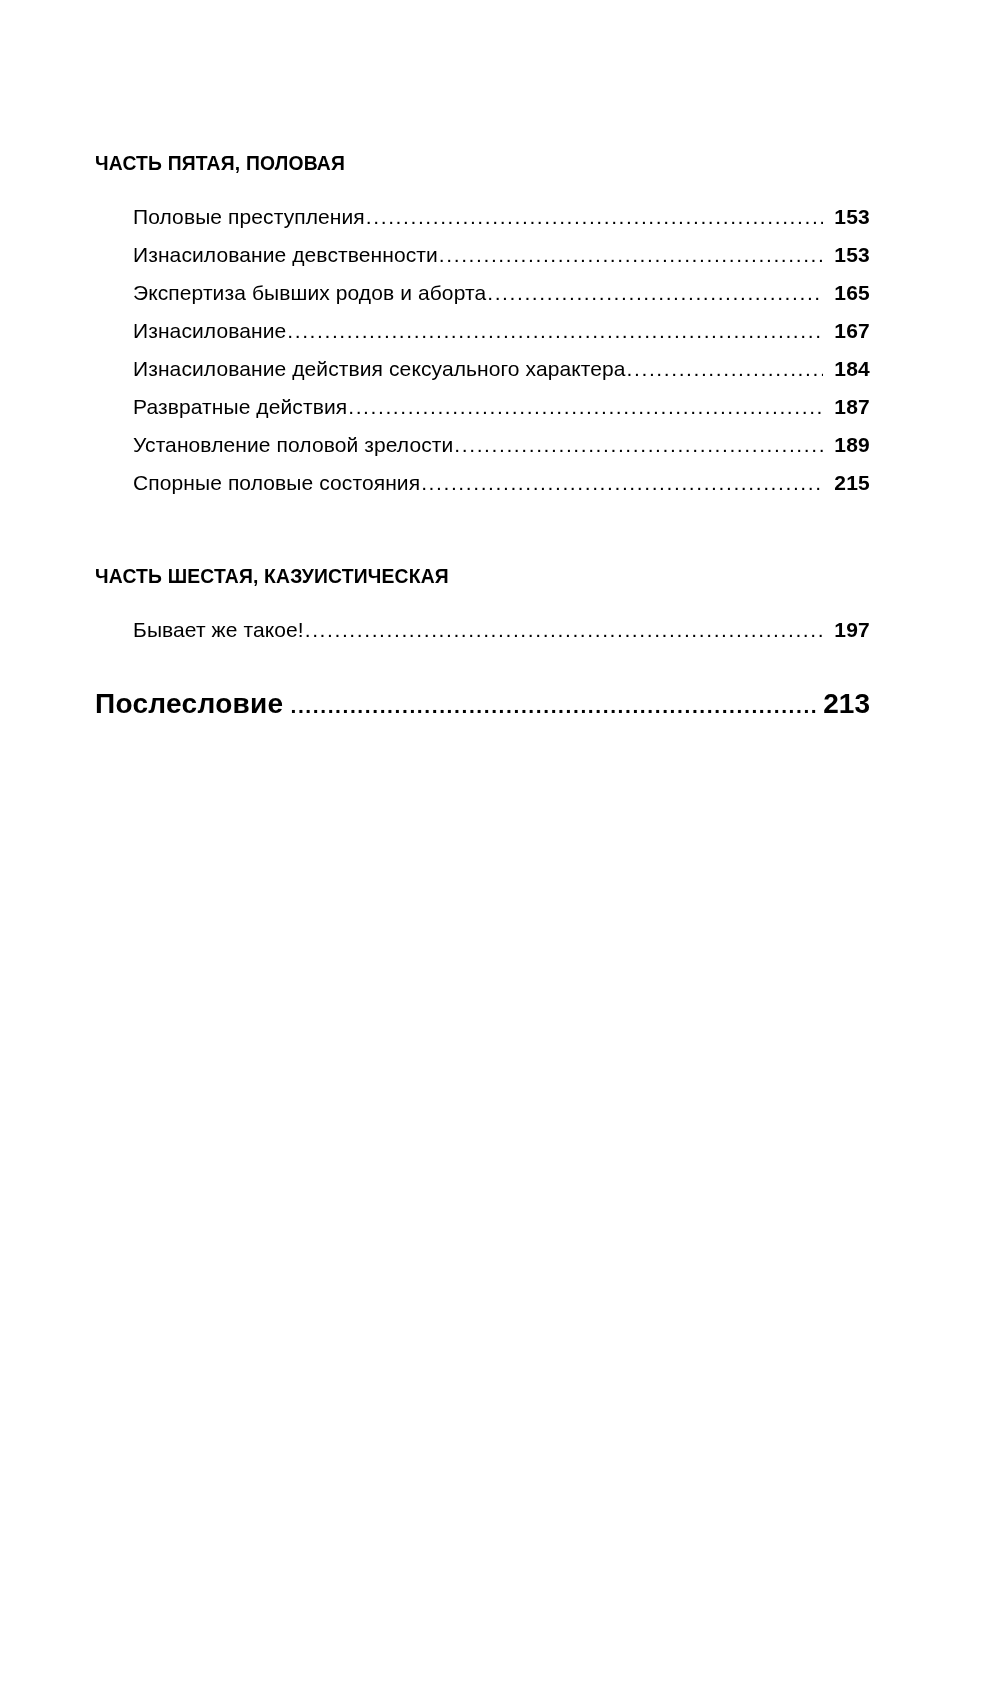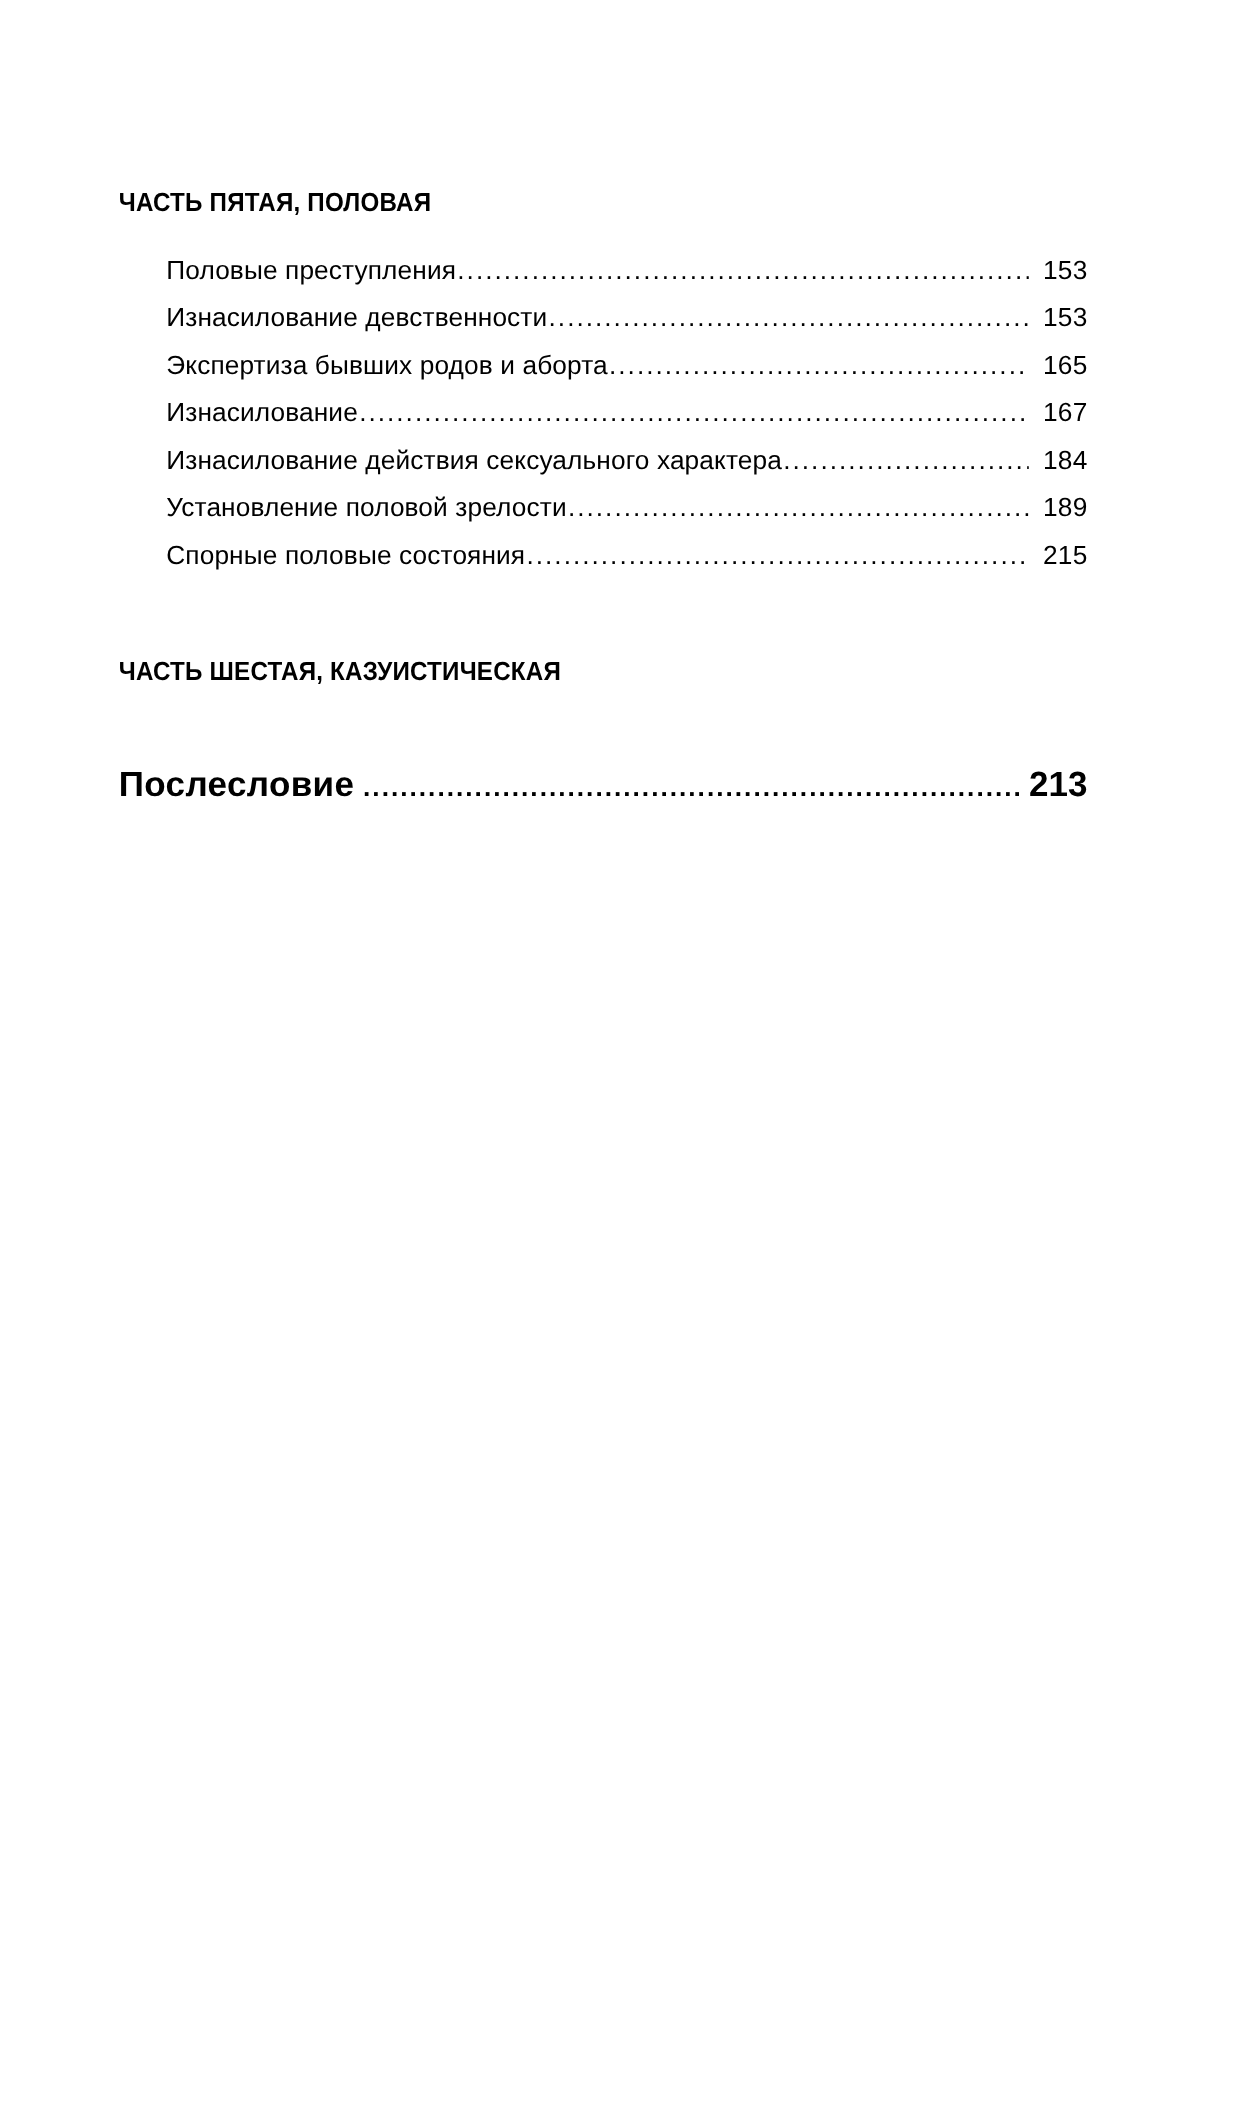--- a/index.html
+++ b/index.html
@@ -87,21 +87,21 @@
     display: block;
     letter-spacing: 1.6px;
     font-size: 21px;
     line-height: 1;
     color: #000;
     white-space: nowrap;
   }
 
   .entry .page-no {
     flex: 0 0 auto;
-    font-weight: normal;
+    font-weight: bold;
     text-align: right;
     min-width: 46px;
     letter-spacing: 0.2px;
   }
 
   
   .standalone {
     display: flex;
     align-items: baseline;
     font-size: 28px;
@@ -174,36 +174,48 @@
           <span class="title">Изнасилование</span>
           <span class="leader"></span>
           <span class="page-no">167</span>
         </li>
         <li class="entry">
           <span class="title">Изнасилование действия сексуального характера</span>
           <span class="leader"></span>
           <span class="page-no">184</span>
         </li>
         <li class="entry">
+          <span class="title">Развратные действия</span>
+          <span class="leader"></span>
+          <span class="page-no">187</span>
+        </li>
+        <li class="entry">
           <span class="title">Установление половой зрелости</span>
           <span class="leader"></span>
           <span class="page-no">189</span>
         </li>
         <li class="entry">
           <span class="title">Спорные половые состояния</span>
           <span class="leader"></span>
           <span class="page-no">215</span>
         </li>
       </ul>
     </div>
 
     <div class="part-gap"></div>
 
     <div class="part-block">
       <h2 class="part-heading">ЧАСТЬ ШЕСТАЯ, КАЗУИСТИЧЕСКАЯ</h2>
+      <ul class="entries">
+        <li class="entry">
+          <span class="title">Бывает же такое!</span>
+          <span class="leader"></span>
+          <span class="page-no">197</span>
+        </li>
+      </ul>
     </div>
 
     <div class="spacer-lg"></div>
 
     <div class="standalone">
       <span class="title">Послесловие</span>
       <span class="leader"></span>
       <span class="page-no">213</span>
     </div>
 

